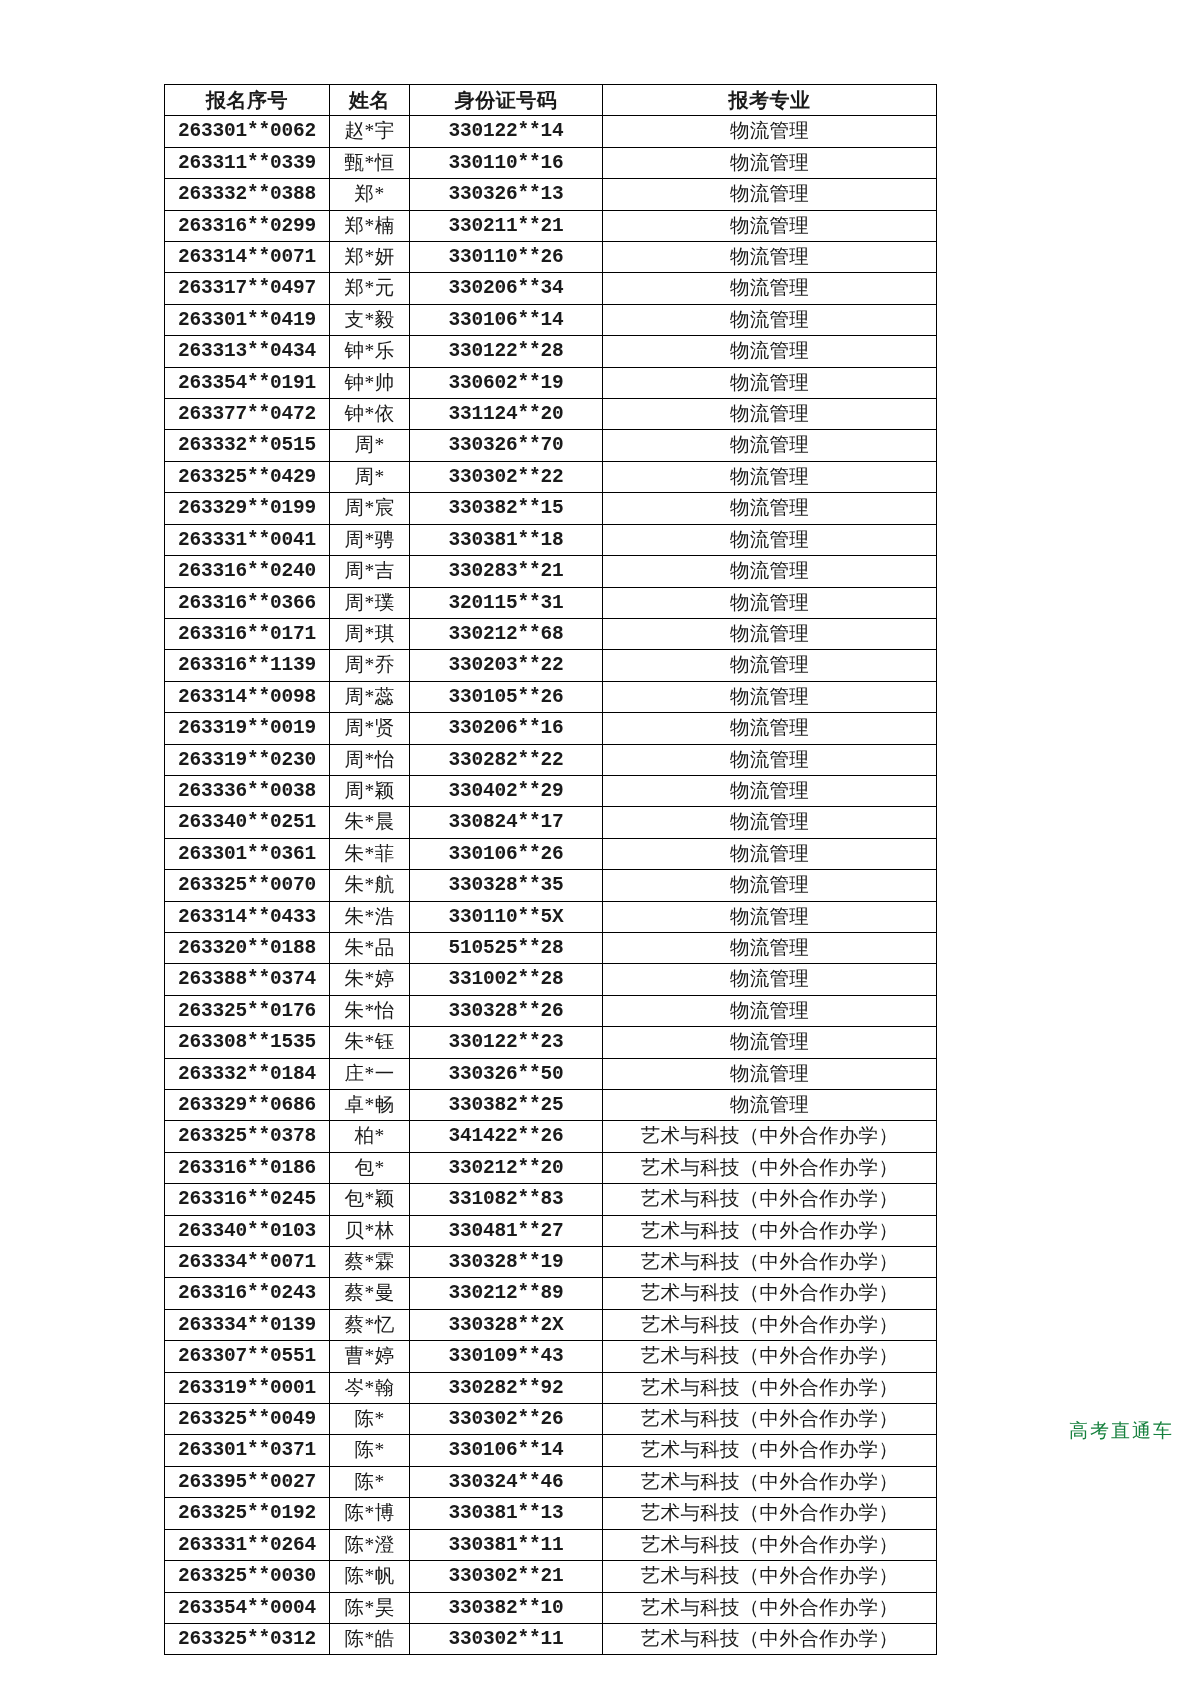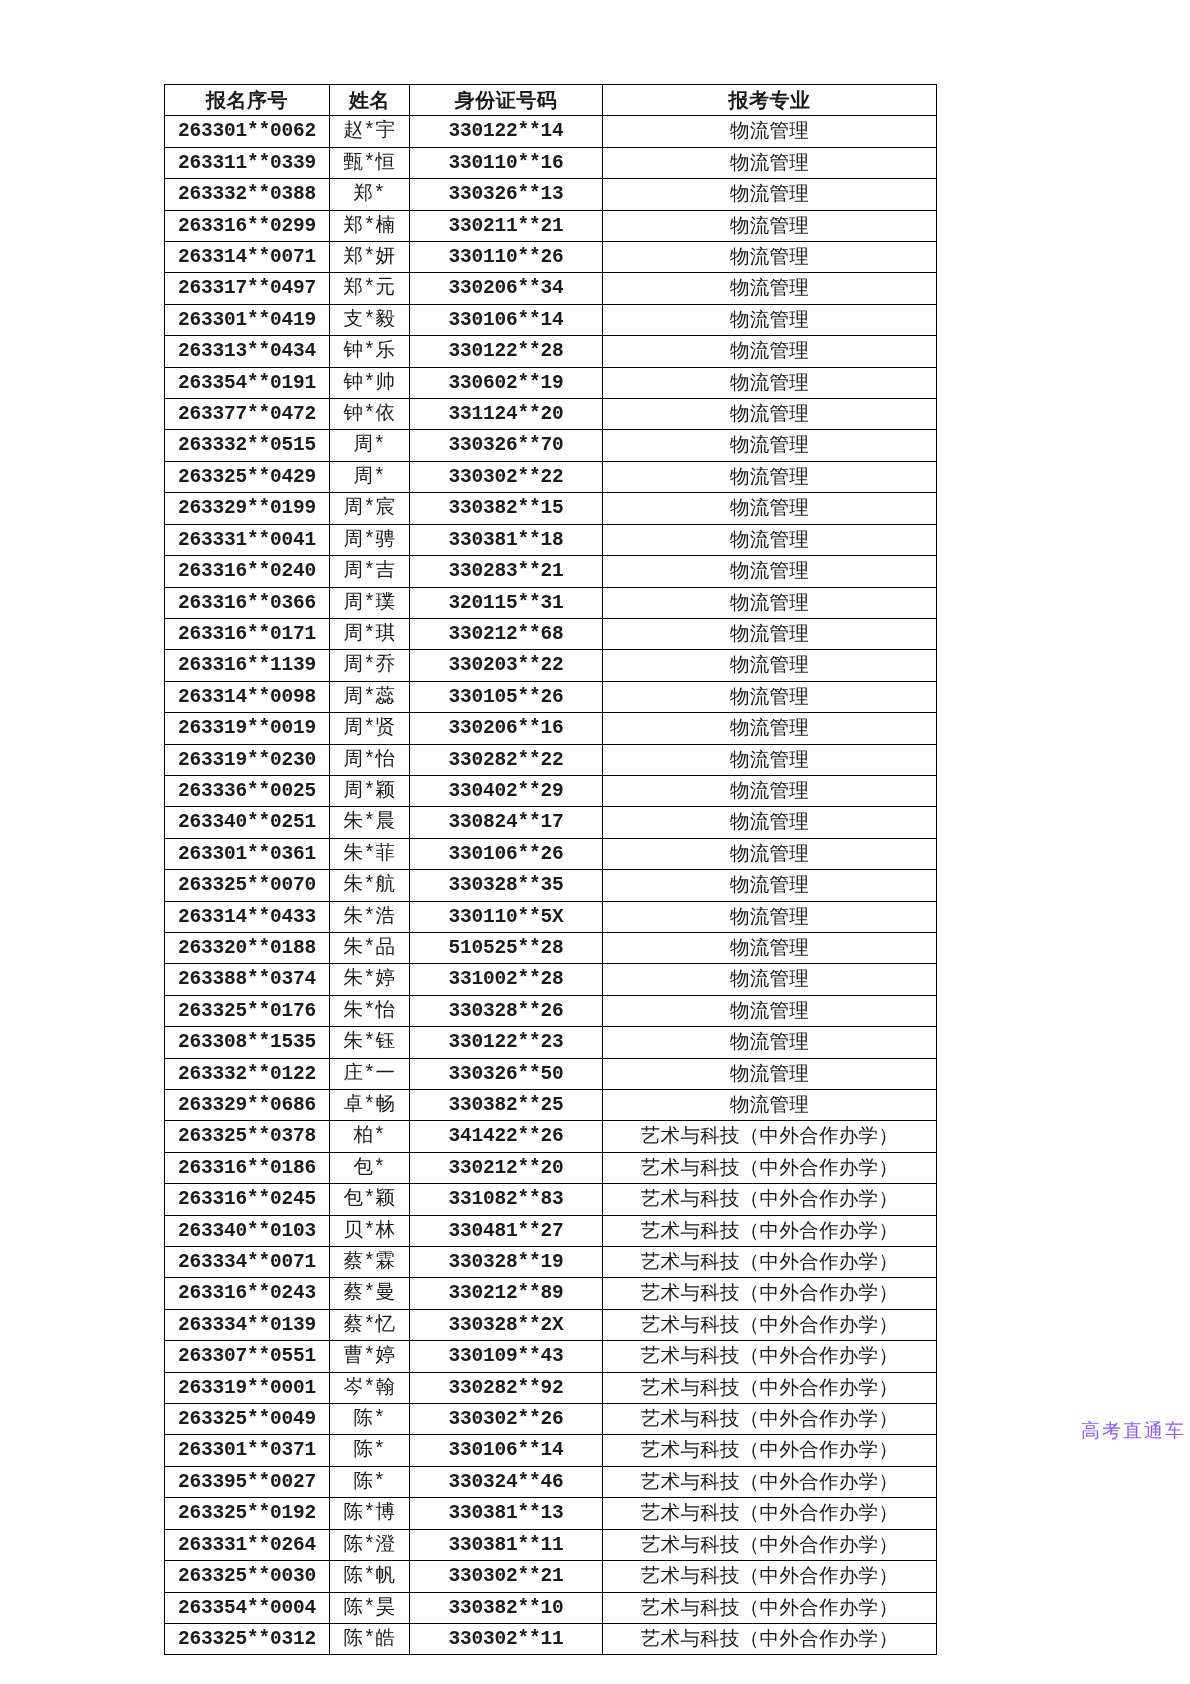--- a/index.html
+++ b/index.html
@@ -59,39 +59,38 @@
   td.seq {
     font-family: Liberation Mono, monospace;
     font-size: 19.5px;
     font-weight: 700;
     letter-spacing: -0.2px;
   }
   td.name {
     font-size: 19.5px;
     font-weight: 400;
     letter-spacing: 0.5px;
-    font-family: Liberation Mono, monospace;
   }
   td.idno {
     font-family: Liberation Mono, monospace;
     font-size: 19.5px;
     font-weight: 700;
     letter-spacing: -0.2px;
   }
   td.major {
     font-size: 19.5px;
     font-weight: 400;
     letter-spacing: 0.3px;
   }
   .watermark {
     position: absolute;
-    right: 16px;
+    right: 28px;
     bottom: 28px;
     font-size: 19px;
-    color: #8b5cf6;
+    color: #15803d;
     letter-spacing: 2px;
     font-family: "Liberation Sans", "DejaVu Sans", sans-serif;
     user-select: none;
   }
 </style>
 </head>
 <body>
 
 <div class="page">
 
@@ -232,21 +231,21 @@
             <td class="idno">330206**16</td>
             <td class="major">物流管理</td>
           </tr>
           <tr>
             <td class="seq">263319**0230</td>
             <td class="name">周*怡</td>
             <td class="idno">330282**22</td>
             <td class="major">物流管理</td>
           </tr>
           <tr>
-            <td class="seq">263336**0025</td>
+            <td class="seq">263336**0038</td>
             <td class="name">周*颖</td>
             <td class="idno">330402**29</td>
             <td class="major">物流管理</td>
           </tr>
           <tr>
             <td class="seq">263340**0251</td>
             <td class="name">朱*晨</td>
             <td class="idno">330824**17</td>
             <td class="major">物流管理</td>
           </tr>
@@ -286,21 +285,21 @@
             <td class="idno">330328**26</td>
             <td class="major">物流管理</td>
           </tr>
           <tr>
             <td class="seq">263308**1535</td>
             <td class="name">朱*钰</td>
             <td class="idno">330122**23</td>
             <td class="major">物流管理</td>
           </tr>
           <tr>
-            <td class="seq">263332**0122</td>
+            <td class="seq">263332**0184</td>
             <td class="name">庄*一</td>
             <td class="idno">330326**50</td>
             <td class="major">物流管理</td>
           </tr>
           <tr>
             <td class="seq">263329**0686</td>
             <td class="name">卓*畅</td>
             <td class="idno">330382**25</td>
             <td class="major">物流管理</td>
           </tr>

